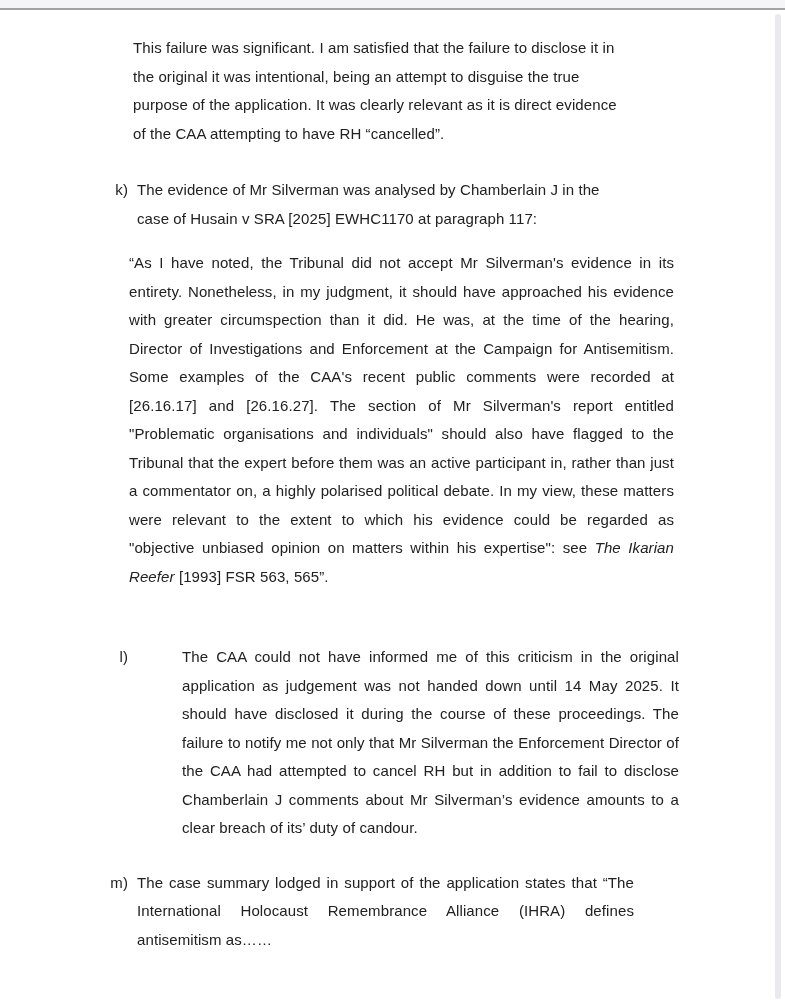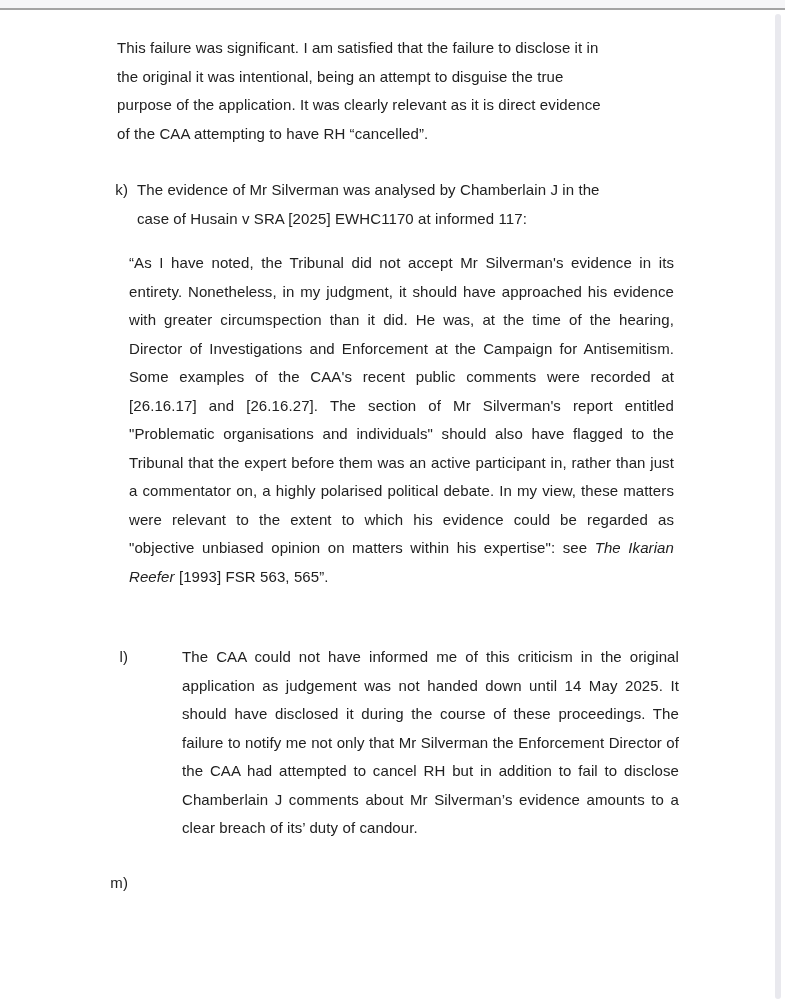--- a/index.html
+++ b/index.html
@@ -31,21 +31,21 @@
   .doc {
     position: absolute; top: 12px; left: 0; right: 12px; bottom: 0;
     background: var(--page-bg);
     padding: 22px 0 0 105px;
     color: var(--text);
     font-size: 15px;
     line-height: 28.5px;
     letter-spacing: 0.1px;
   }
   .para-intro {
-    margin-left: 12px; width: 497px;
+    margin-left: 28px; width: 497px;
     margin-bottom: 28px;
     text-align: left;
   }
   .list-item { display: flex; align-items: flex-start; }
   .list-item .label {
     flex: none; width: 23px; margin-right: 9px;
     text-align: right;
   }
   .item-k { margin-bottom: 16px; }
   .item-k .content { width: 497px; text-align: left; }
@@ -64,29 +64,30 @@
 <body>
 
 <div class="chrome"></div>
 
 <main class="doc">
 
   <p class="para-intro">This failure was significant. I am satisfied that the failure to disclose it in the original it was intentional, being an attempt to disguise the true purpose of the application. It was clearly relevant as it is direct evidence of the CAA attempting to have RH “cancelled”.</p>
 
   <div class="list-item item-k">
     <span class="label">k)</span>
-    <p class="content"><span>The evidence of Mr Silverman was analysed by Chamberlain J in the case of </span><strong>Husain v SRA [2025] EWHC1170</strong><span> at informed 117:</span></p>
+    <p class="content"><span>The evidence of Mr Silverman was analysed by Chamberlain J in the case of </span><strong>Husain v SRA [2025] EWHC1170</strong><span> at paragraph 117:</span></p>
   </div>
 
   <p class="quote"><span>“As I have noted, the Tribunal did not accept Mr Silverman's evidence in its entirety. Nonetheless, in my judgment, it should have approached his evidence with greater circumspection than it did. He was, at the time of the hearing, Director of Investigations and Enforcement at the Campaign for Antisemitism. Some examples of the CAA's recent public comments were recorded at [26.16.17] and [26.16.27]. The section of Mr Silverman's report entitled "Problematic organisations and individuals" should also have flagged to the Tribunal that the expert before them was an active participant in, rather than just a commentator on, a highly polarised political debate. In my view, these matters were relevant to the extent to which his evidence could be regarded as "objective unbiased opinion on matters within his expertise": see </span><em>The Ikarian Reefer</em><span> [1993] FSR 563, 565”.</span></p>
 
   <div class="list-item item-l">
     <span class="label">l)</span>
     <p class="content">The CAA could not have informed me of this criticism in the original application as judgement was not handed down until 14 May 2025. It should have disclosed it during the course of these proceedings. The failure to notify me not only that Mr Silverman the Enforcement Director of the CAA had attempted to cancel RH but in addition to fail to disclose Chamberlain J comments about Mr Silverman’s evidence amounts to a clear breach of its’ duty of candour.</p>
   </div>
 
   <div class="list-item item-m">
     <span class="label">m)</span>
+    <p class="content">The case summary lodged in support of the application states that “The International Holocaust Remembrance Alliance (IHRA) defines antisemitism as……</p>
   </div>
 
 </main>
 
 <div class="scrollbar"></div>
 
 </body></html>

